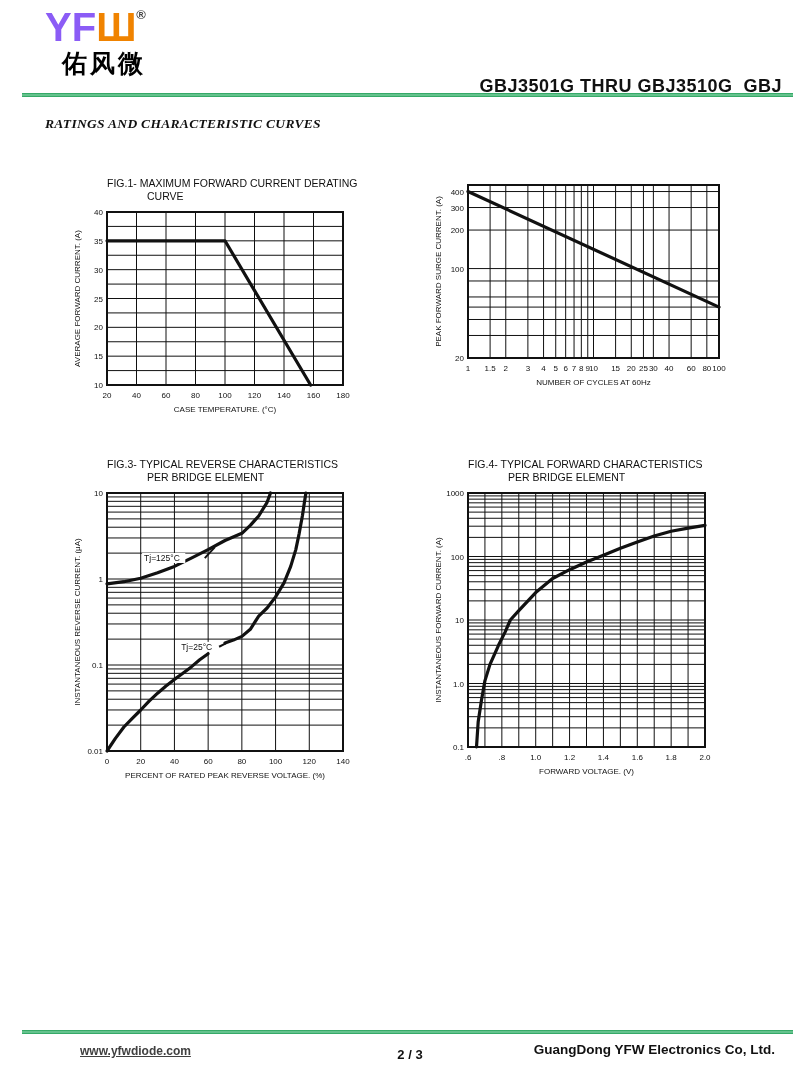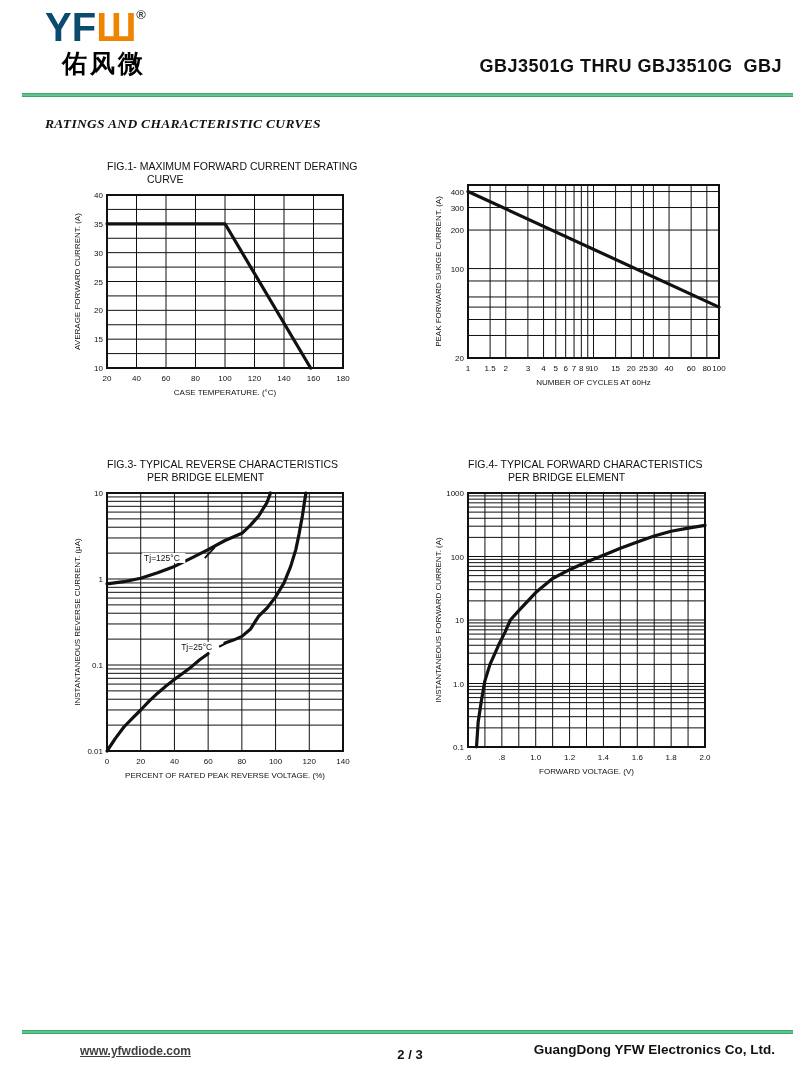--- a/index.html
+++ b/index.html
@@ -1,25 +1,25 @@
 <!DOCTYPE html>
 <html><head>
 <meta charset="utf-8">
 <style>
   html,body{margin:0;padding:0;background:#888;}
   #page{position:relative;width:800px;height:1092px;background:#ffffff;overflow:hidden;
         font-family:"Liberation Sans",sans-serif;color:#111;}
   
   .logo{position:absolute;left:45px;top:8px;}
   .logo-en{font-size:40px;font-weight:bold;line-height:0.95;letter-spacing:0;}
-  .logo-yf{color:#0c4a6e;}
+  .logo-yf{color:#8b5cf6;}
   .logo-sha{color:#f08300;}
   .logo-reg{font-size:13px;color:#444;vertical-align:22px;font-weight:bold;}
   .logo-cn{font-size:25px;font-weight:bold;letter-spacing:3px;color:#000;margin-top:1px;text-align:right;}
-  .part-title{position:absolute;right:18px;top:56px;font-size:18px;font-weight:bold;
+  .part-title{position:absolute;right:18px;top:76px;font-size:18px;font-weight:bold;
               letter-spacing:0.5px;white-space:pre;}
   .rule{position:absolute;left:22px;right:7px;height:4px;
         background:linear-gradient(#1f9d55,#7ccfa0 50%,#1f9d55);}
   .rule-top{top:93px;}
   .rule-bottom{top:1030px;}
   .section-title{position:absolute;left:45px;top:116px;
                  font-family:"Liberation Serif",serif;font-style:italic;font-weight:bold;
                  font-size:13.5px;letter-spacing:0.3px;}
   
   .fig{position:absolute;}
@@ -39,21 +39,21 @@
 <div id="page">
 
   <div class="logo">
     <div class="logo-en"><span class="logo-yf">YF</span><span class="logo-sha">Ш</span><span class="logo-reg">®</span></div>
     <div class="logo-cn">佑风微</div>
   </div>
   <div class="part-title">GBJ3501G THRU GBJ3510G  GBJ</div>
   <div class="rule rule-top"></div>
   <div class="section-title">RATINGS AND CHARACTERISTIC CURVES</div>
 
-  <div class="fig" style="left:71px;top:160px;">
+  <div class="fig" style="left:71px;top:177px;">
     <div class="fig-title">
       <div class="l1">FIG.1- MAXIMUM FORWARD CURRENT DERATING</div>
       <div class="l2">CURVE</div>
     </div>
     <svg width="281" height="215">
         <line x1="36" y1="8" x2="36" y2="181" stroke="#111" stroke-width="1"></line>
         <line x1="65.5" y1="8" x2="65.5" y2="181" stroke="#111" stroke-width="1"></line>
         <line x1="95" y1="8" x2="95" y2="181" stroke="#111" stroke-width="1"></line>
         <line x1="124.5" y1="8" x2="124.5" y2="181" stroke="#111" stroke-width="1"></line>
         <line x1="154" y1="8" x2="154" y2="181" stroke="#111" stroke-width="1"></line>

